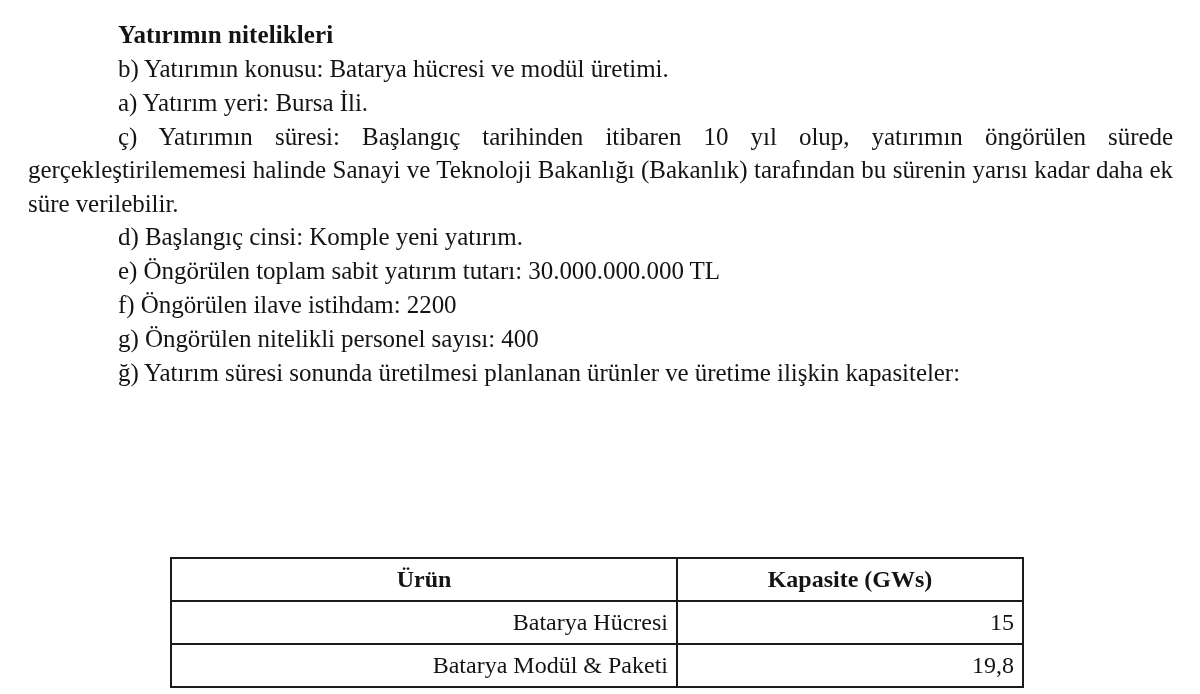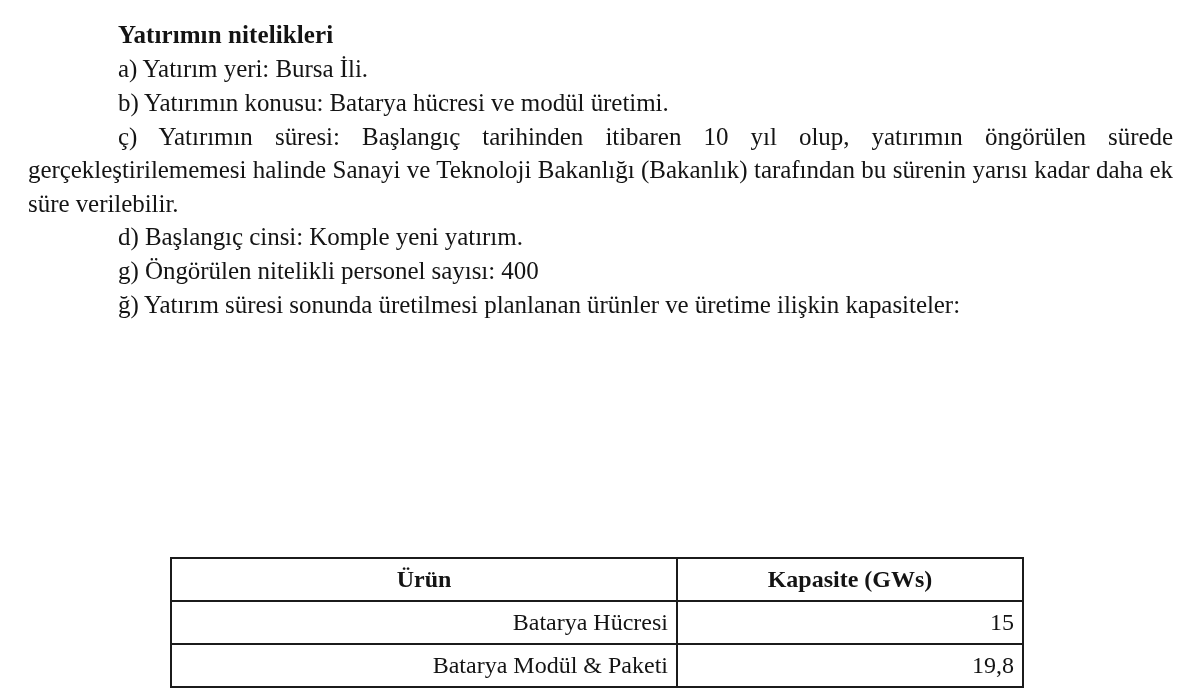--- a/index.html
+++ b/index.html
@@ -104,26 +104,28 @@
 </head>
 <body>
 
 <div class="page">
 
   <div class="doc-body">
 
     <div class="heading">Yatırımın nitelikleri</div>
 
 
+    <p class="item">b) Yatırımın konusu: Batarya hücresi ve modül üretimi.</p>
     <p class="item">a) Yatırım yeri: Bursa İli.</p>
-    <p class="item">b) Yatırımın konusu: Batarya hücresi ve modül üretimi.</p>
 
     <p class="para">ç) Yatırımın süresi: Başlangıç tarihinden itibaren 10 yıl olup, yatırımın öngörülen sürede gerçekleştirilememesi halinde Sanayi ve Teknoloji Bakanlığı (Bakanlık) tarafından bu sürenin yarısı kadar daha ek süre verilebilir.</p>
 
     <p class="item">d) Başlangıç cinsi: Komple yeni yatırım.</p>
+    <p class="item">e) Öngörülen toplam sabit yatırım tutarı: 30.000.000.000 TL</p>
+    <p class="item">f) Öngörülen ilave istihdam: 2200</p>
     <p class="item">g) Öngörülen nitelikli personel sayısı: 400</p>
     <p class="item">ğ) Yatırım süresi sonunda üretilmesi planlanan ürünler ve üretime ilişkin kapasiteler:</p>
 
   </div>
 
   <div class="table-wrap">
     <table class="cap-table">
       <colgroup>
         <col class="c1">
         <col class="c2">

